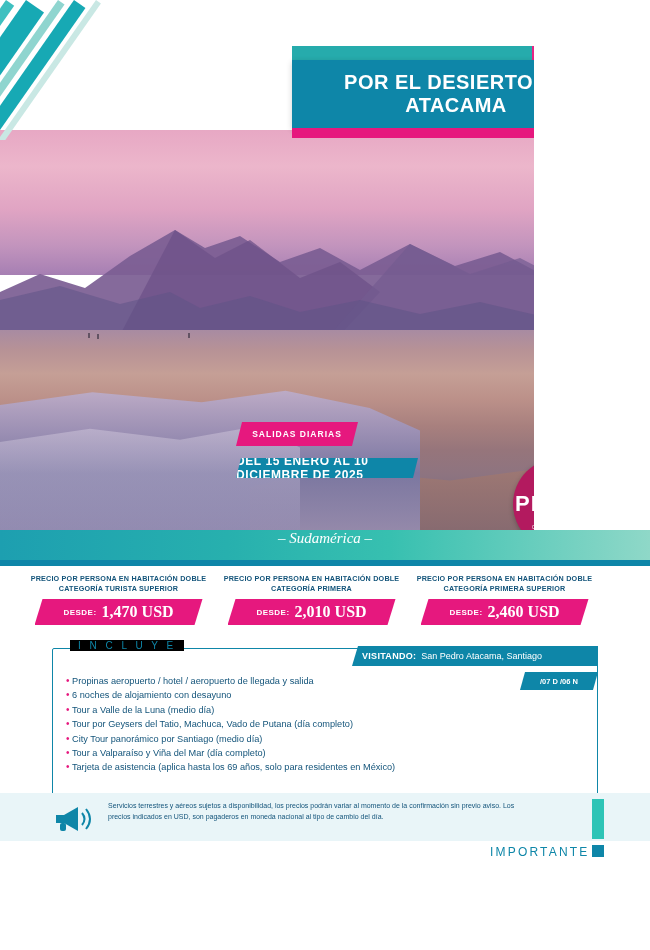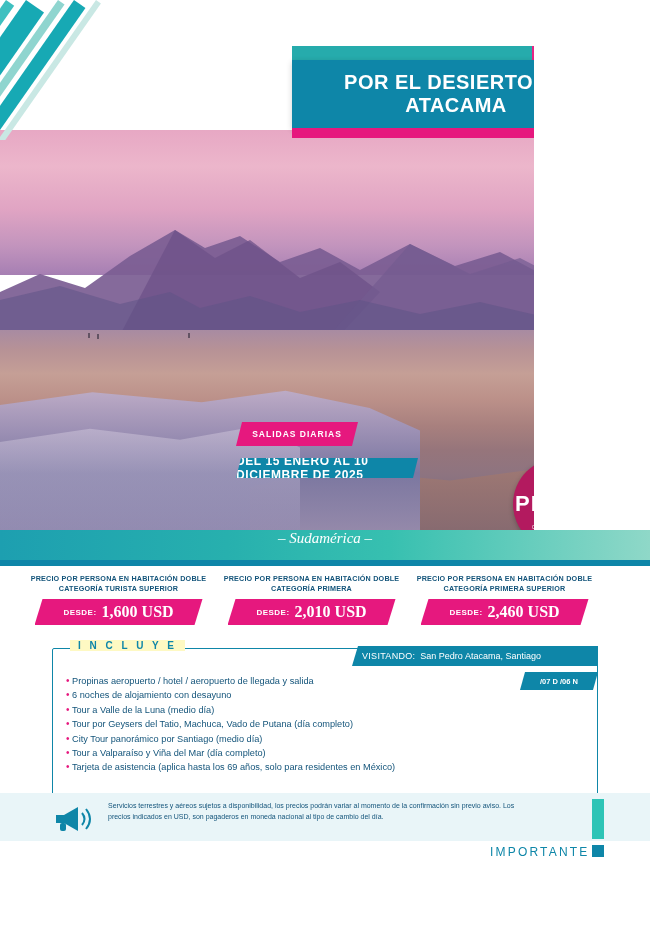--- a/index.html
+++ b/index.html
@@ -168,31 +168,31 @@
 
   
   .incluye-box {
     position: absolute; top: 648px; left: 52px;
     width: 546px; height: 152px;
     border: 1px solid #0e86a8;
     border-radius: 2px;
   }
   .incluye-title {
     position: absolute; top: 640px; left: 70px;
-    background: #fef9c3; padding: 0 8px;
-    color: #0e86a8; font-size: 10px; font-weight: bold; letter-spacing: 3px;
+    background: #000000; padding: 0 8px;
+    color: #0e86a8; font-size: 10px; font-weight: normal; letter-spacing: 3px;
   }
   .visit-bar {
     position: absolute; top: 646px; left: 352px;
     width: 246px; height: 20px;
     background: #0e86a8;
     display: flex; align-items: center; padding-left: 10px; gap: 5px;
     clip-path: polygon(6px 0, 100% 0, 100% 100%, 0 100%);
   }
-  .visit-bar .lab { color: #fff; font-size: 9px; font-weight: normal; letter-spacing: .3px; }
+  .visit-bar .lab { color: #fff; font-size: 9px; font-weight: bold; letter-spacing: .3px; }
   .visit-bar .val { color: #fff; font-size: 9px; }
 
   .nights-pill {
     position: absolute; top: 672px; left: 520px;
     width: 78px; height: 18px;
     background: #0e86a8;
     display: flex; align-items: center; justify-content: center; gap: 3px;
     clip-path: polygon(5px 0, 100% 0, calc(100% - 5px) 100%, 0 100%);
   }
   .nights-pill span { color: #fff; font-size: 7.5px; font-weight: bold; }
@@ -320,21 +320,21 @@
   </div>
   <div class="teal-under"></div>
 
   <div class="prices">
 
     <div class="price-col">
       <div class="l1">PRECIO POR PERSONA EN HABITACIÓN DOBLE</div>
       <div class="l2">CATEGORÍA TURISTA SUPERIOR</div>
       <div class="price-pill">
         <span class="desde">DESDE:</span>
-        <span class="amt">1,600 USD</span>
+        <span class="amt">1,470 USD</span>
       </div>
     </div>
 
     <div class="price-col">
       <div class="l1">PRECIO POR PERSONA EN HABITACIÓN DOBLE</div>
       <div class="l2">CATEGORÍA PRIMERA</div>
       <div class="price-pill">
         <span class="desde">DESDE:</span>
         <span class="amt">2,010 USD</span>
       </div>

